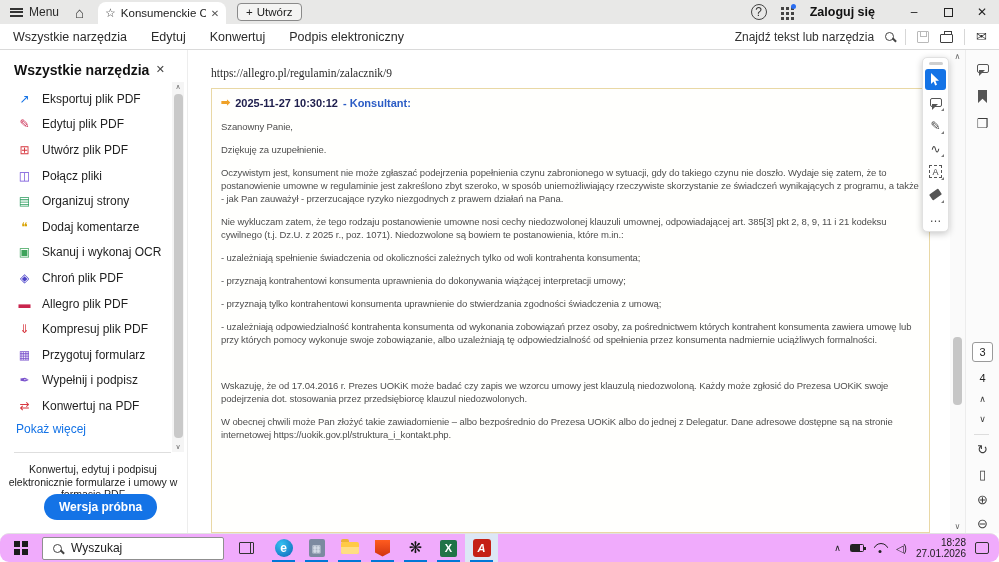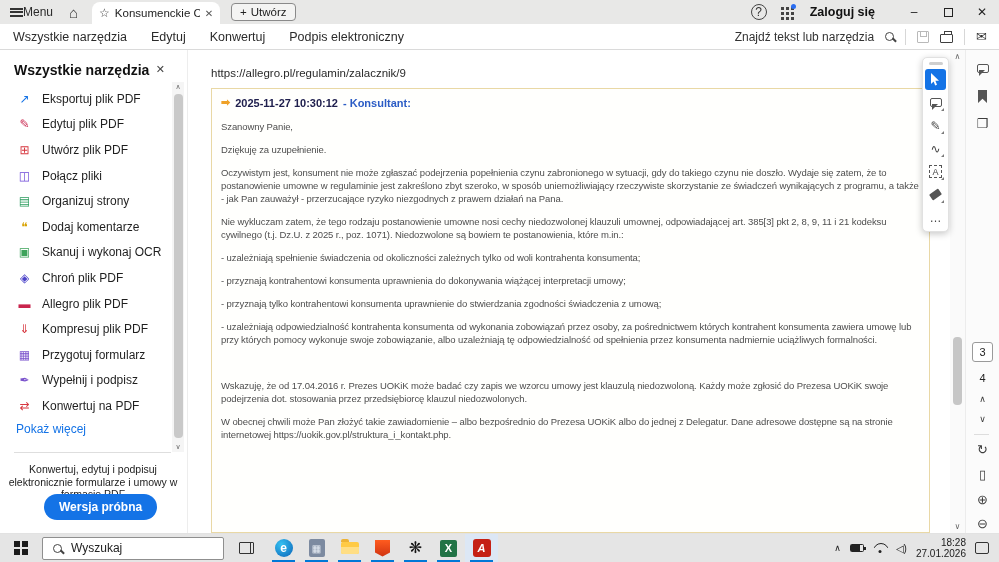--- a/index.html
+++ b/index.html
@@ -1,21 +1,21 @@
 <!DOCTYPE html>
 <html><head>
 <meta charset="utf-8">
 <style>
   * { box-sizing: border-box; margin: 0; padding: 0; }
   html,body { width: 999px; height: 562px; }
   body { font-family: "Liberation Sans", sans-serif; position: relative; overflow: hidden; background:#fff; color:#222; }
 
   
   #titlebar { position:absolute; top:0; left:0; right:0; height:24px; background:#e8e8e7; display:flex; align-items:center; }
-  .menu-btn { display:flex; align-items:center; margin-left:10px; font-size:12px; color:#2b2b2b; cursor:default; }
+  .menu-btn { display:flex; align-items:center; gap:6px; margin-left:10px; font-size:12px; color:#2b2b2b; cursor:default; }
   .hamb { width:13px; height:9px; border-top:2px solid #333; border-bottom:2px solid #333; position:relative; }
   .hamb::after { content:""; position:absolute; left:0; right:0; top:1.5px; height:2px; background:#333; }
   .home { margin-left:16px; font-size:15px; color:#333; }
   .tab { margin-left:14px; align-self:flex-end; height:22px; width:128px; background:#fff; border-radius:8px 8px 0 0; display:flex; align-items:center; gap:5px; padding:0 7px; font-size:11.5px; color:#222; }
   .tab .star { font-size:12px; color:#444; }
   .tab .t-title { flex:1; white-space:nowrap; overflow:hidden; }
   .tab .t-close { font-size:10px; color:#555; }
   .newtab { margin-left:11px; height:18px; border:1px solid #8a8a8a; border-radius:4px; background:#f4f4f3; display:flex; align-items:center; gap:4px; padding:0 8px; font-size:11.5px; color:#222; }
   #titlebar .right { margin-left:auto; display:flex; align-items:center; }
   .tb-help { font-size:12px; color:#333; width:16px; height:16px; border:1.2px solid #444; border-radius:50%; display:flex; align-items:center; justify-content:center; margin-right:14px; }
@@ -53,21 +53,21 @@
   .sb-more { position:absolute; top:372px; left:16px; font-size:12px; color:#1473e6; }
   .sb-scroll { position:absolute; left:172px; width:12px; top:32px; height:370px; background:#f5f5f5; }
   .sb-scroll .arr { position:absolute; left:0; right:0; text-align:center; font-size:7px; color:#666; }
   .sb-thumb { position:absolute; left:1.5px; width:9px; top:12px; bottom:14px; background:#c9c9c9; border-radius:4px; }
   .sb-div { position:absolute; top:402px; left:14px; right:16px; height:1px; background:#dedede; }
   .sb-promo { position:absolute; top:413px; left:8px; width:170px; font-size:10.5px; line-height:12.5px; text-align:center; color:#1c1c1c; }
   .sb-trial { position:absolute; top:444px; left:44px; background:#1473e6; color:#fff; font-size:12px; font-weight:bold; padding:6px 15px; border-radius:16px; border:none; }
 
   
   #docarea { position:absolute; top:50px; left:187px; right:49px; bottom:29px; background:#fff; border-left:1px solid #ededed; }
-  .doc-url { position:absolute; top:17px; left:23px; font-size:11.5px; color:#2a2a2a; }
+  .doc-url { position:absolute; top:17px; left:23px; font-size:11.5px; color:#2a2a2a;font-family:Liberation Serif, serif; }
   .msgbox { position:absolute; top:38px; left:23px; right:20px; bottom:0; border:1px solid #e9d8a5; background:#fffffd; padding:7px 9px; overflow:hidden; }
   .msghead { font-size:11px; font-weight:bold; color:#20204e; display:flex; align-items:center; gap:5px; }
   .msg-arrow { color:#efa127; font-size:11px; }
   .msg-author { color:#2b5cc5; }
   .msgbody { margin-top:11px; }
   .docp { font-size:9.5px; letter-spacing:-0.1px; line-height:13px; color:#4e4e4e; margin-bottom:10px; min-height:13px; }
 
   
   #quicktools { position:absolute; left:922px; top:57px; width:27px; background:#fff; border:1px solid #e1e1e1; border-radius:5px; box-shadow:0 2px 7px rgba(0,0,0,.22); padding:4px 0 3px; display:flex; flex-direction:column; align-items:center; gap:2px; z-index:6; }
   .q-handle { width:14px; height:3px; background:#cfcfcf; border-radius:2px; margin-bottom:2px; }
@@ -86,21 +86,21 @@
 
   
   #rail { position:absolute; right:0; top:50px; width:34px; bottom:29px; background:#fbfbfb; border-left:1px solid #ececec; }
   .rail-ic { position:absolute; left:0; right:0; display:flex; justify-content:center; font-size:13px; color:#3d3d3d; }
   .bkmark { width:9px; height:13px; background:#555; clip-path:polygon(0 0,100% 0,100% 100%,50% 68%,0 100%); }
   .pagebox { position:absolute; left:6px; width:21px; height:20px; border:1px solid #9a9a9a; border-radius:3px; background:#fff; display:flex; align-items:center; justify-content:center; font-size:11px; color:#222; }
   .railnum { position:absolute; left:0; right:0; text-align:center; font-size:11px; color:#222; }
   .rail-div { position:absolute; left:8px; right:10px; height:1px; background:#ddd; }
 
   
-  #taskbar { position:absolute; left:0; right:0; bottom:0; height:29px; background:#e5e5e5; border-top:1px solid #e2e2e2; display:flex; align-items:center; }
+  #taskbar { position:absolute; left:0; right:0; bottom:0; height:29px; background:#f0abfc; border-top:1px solid #e2e2e2; display:flex; align-items:center;border-radius:9px; }
   .startbtn { width:42px; height:29px; display:flex; align-items:center; justify-content:center; }
   .winlogo { width:14px; height:14px; position:relative; }
   .winlogo i { position:absolute; width:6px; height:6px; background:#1b1b1b; }
   .winlogo i:nth-child(2){ left:8px; } .winlogo i:nth-child(3){ top:8px; } .winlogo i:nth-child(4){ left:8px; top:8px; }
   .tsearch { width:182px; height:23px; background:#fff; border:1px solid #8f8f8f; border-radius:2px; display:flex; align-items:center; gap:9px; padding-left:10px; font-size:12px; color:#222; }
   .taskview { margin-left:15px; width:15px; height:12px; border:1.5px solid #333; border-radius:1px; position:relative; }
   .taskview::after { content:""; position:absolute; right:2px; top:0; bottom:0; width:1.5px; background:#333; }
   .tbapps { display:flex; margin-left:13px; }
   .tbapp { width:33px; height:29px; display:flex; align-items:center; justify-content:center; position:relative; }
   .tbapp.active { background:#dce7f5; }

